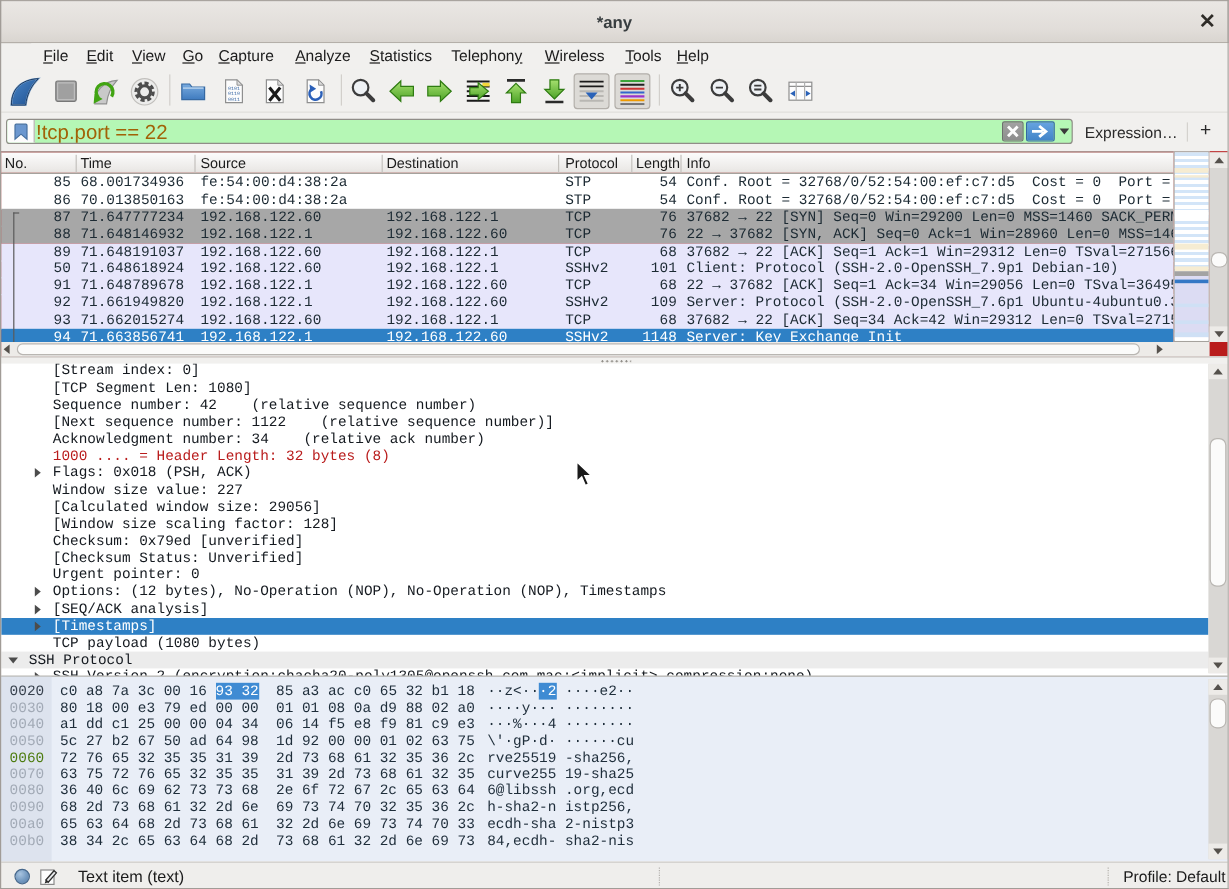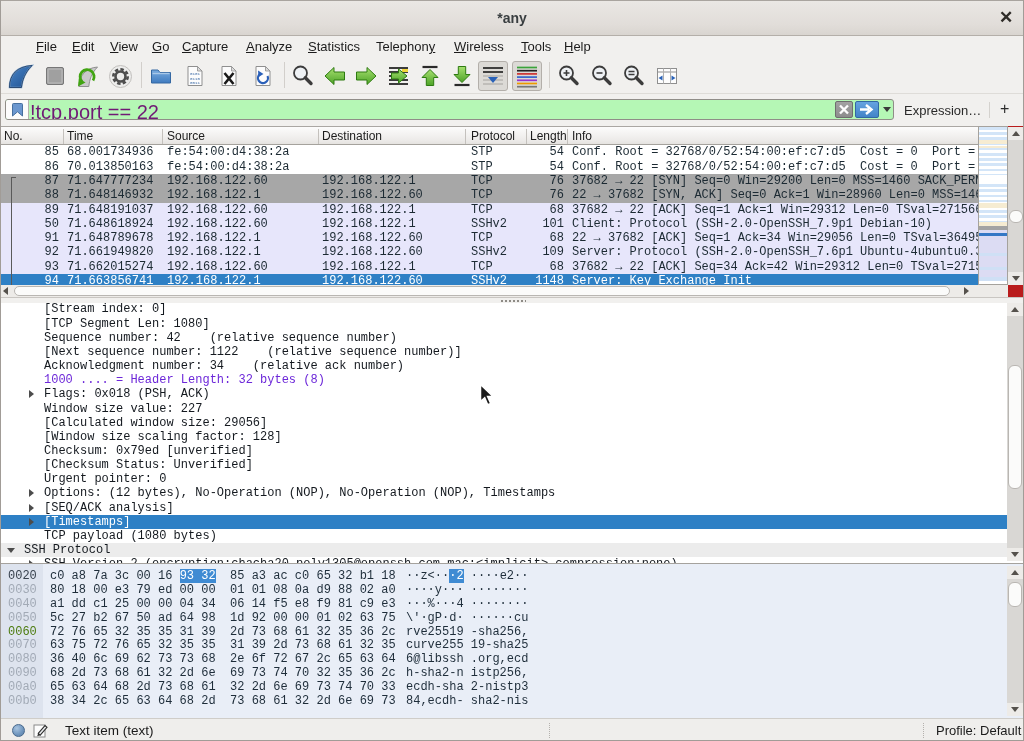--- a/index.html
+++ b/index.html
@@ -22,21 +22,21 @@
 
 #toolbar { left:1px; top:58px; width:1022px; height:36px; background:#f1f0ee; border-bottom:1px solid #dedcd8; }
 .tbsep { position:absolute; top:4px; width:1px; height:26px; background:#d2cfcb; }
 .ticon { position:absolute; top:5px; }
 .toggle-on { position:absolute; top:3px; width:30px; height:30px; background:#dcdad6; border:1px solid #b3afaa; border-radius:3px; }
 
 
 #filterbar { left:1px; top:94px; width:1022px; height:32px; background:#f1f0ee; }
 #filter-field { position:absolute; left:4px; top:5px; width:889px; height:21px; border:1px solid #908d88; border-radius:3px; background:#b5f7b5; overflow:hidden; }
 #bookmark-btn { position:absolute; left:0; top:0; width:23px; height:19px; background:#fcfcfc; border-right:1px solid #b5b2ad; }
-#filter-text { position:absolute; left:24px; top:1px; font-size:20px; color:#701a75; }
+#filter-text { position:absolute; left:24px; top:1px; font-size:17px; color:#a16207; }
 #clear-btn { position:absolute; left:829px; top:1px; width:18px; height:17px; background:linear-gradient(#a2a2a2,#8d8d8d); border:1px solid #6e6e6e; border-radius:2px; }
 #apply-btn { position:absolute; left:849px; top:1px; width:24px; height:17px; background:linear-gradient(#66a3e0,#4284c8); border:1px solid #3268a2; border-radius:2px; }
 #expr-label { position:absolute; left:903px; top:9px; font-size:13px; color:#2a2a2a; }
 #plus-btn { position:absolute; left:999px; top:6px; font-size:16px; color:#2a2a2a; }
 
 
 #plist { left:1px; top:126px; width:1022px; height:171px; background:#b91c1c; }
 #plist-header { position:absolute; left:0; top:0; width:977px; height:19px;
   background:linear-gradient(#fcfcfc,#eceae8 80%, #e5e3e0); border-bottom:1px solid #a5a29d; border-top:1px solid #aaa7a3; }
 .hcol { position:absolute; top:2px; font-size:12px; color:#1c1c1c; border-right:1px solid #c4c1bd; height:15px; }
@@ -325,21 +325,21 @@
   <div class="sbtn" style="bottom:0;">
         <i class="arrow-dn" style="top:4px;"></i>
       </div>
 </div>
 <div id="drows">
   <div class="drow" style="top:-0.1px;"><span style="position:absolute; left:43px; top:0; color:#14191f;">[Stream index: 0]</span></div>
   <div class="drow" style="top:14.1px;"><span style="position:absolute; left:43px; top:0; color:#14191f;">[TCP Segment Len: 1080]</span></div>
   <div class="drow" style="top:28.2px;"><span style="position:absolute; left:43px; top:0; color:#14191f;">Sequence number: 42    (relative sequence number)</span></div>
   <div class="drow" style="top:42.4px;"><span style="position:absolute; left:43px; top:0; color:#14191f;">[Next sequence number: 1122    (relative sequence number)]</span></div>
   <div class="drow" style="top:56.5px;"><span style="position:absolute; left:43px; top:0; color:#14191f;">Acknowledgment number: 34    (relative ack number)</span></div>
-  <div class="drow" style="top:70.7px;"><span style="position:absolute; left:43px; top:0; color:#6d28d9;">1000 .... = Header Length: 32 bytes (8)</span></div>
+  <div class="drow" style="top:70.7px;"><span style="position:absolute; left:43px; top:0; color:#b91c1c;">1000 .... = Header Length: 32 bytes (8)</span></div>
   <div class="drow" style="top:84.8px;"><i class="tri-r" style="left:28px; top:3px;"></i><span style="position:absolute; left:43px; top:0; color:#14191f;">Flags: 0x018 (PSH, ACK)</span></div>
   <div class="drow" style="top:99.0px;"><span style="position:absolute; left:43px; top:0; color:#14191f;">Window size value: 227</span></div>
   <div class="drow" style="top:113.1px;"><span style="position:absolute; left:43px; top:0; color:#14191f;">[Calculated window size: 29056]</span></div>
   <div class="drow" style="top:127.3px;"><span style="position:absolute; left:43px; top:0; color:#14191f;">[Window size scaling factor: 128]</span></div>
   <div class="drow" style="top:141.4px;"><span style="position:absolute; left:43px; top:0; color:#14191f;">Checksum: 0x79ed [unverified]</span></div>
   <div class="drow" style="top:155.6px;"><span style="position:absolute; left:43px; top:0; color:#14191f;">[Checksum Status: Unverified]</span></div>
   <div class="drow" style="top:169.7px;"><span style="position:absolute; left:43px; top:0; color:#14191f;">Urgent pointer: 0</span></div>
   <div class="drow" style="top:183.9px;"><i class="tri-r" style="left:28px; top:3px;"></i><span style="position:absolute; left:43px; top:0; color:#14191f;">Options: (12 bytes), No-Operation (NOP), No-Operation (NOP), Timestamps</span></div>
   <div class="drow" style="top:198.0px;"><i class="tri-r" style="left:28px; top:3px;"></i><span style="position:absolute; left:43px; top:0; color:#14191f;">[SEQ/ACK analysis]</span></div>
   <div class="drow" style="top:212.2px; background:#2e80c5;"><i class="tri-r" style="left:28px; top:3px;"></i><span style="position:absolute; left:43px; top:0; color:#ffffff;">[Timestamps]</span></div>

